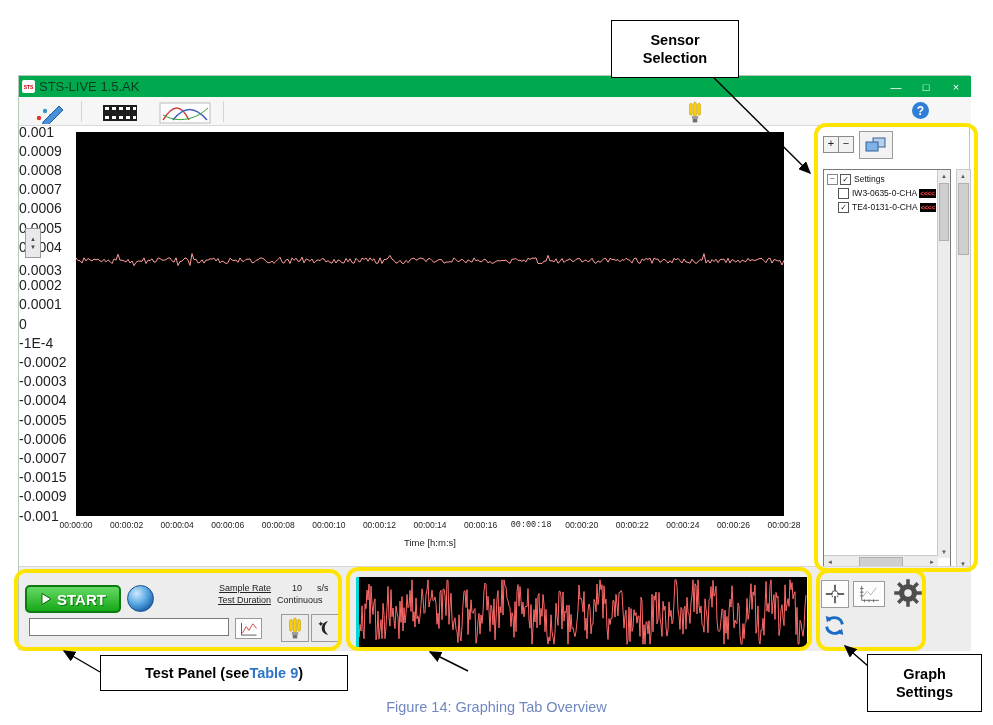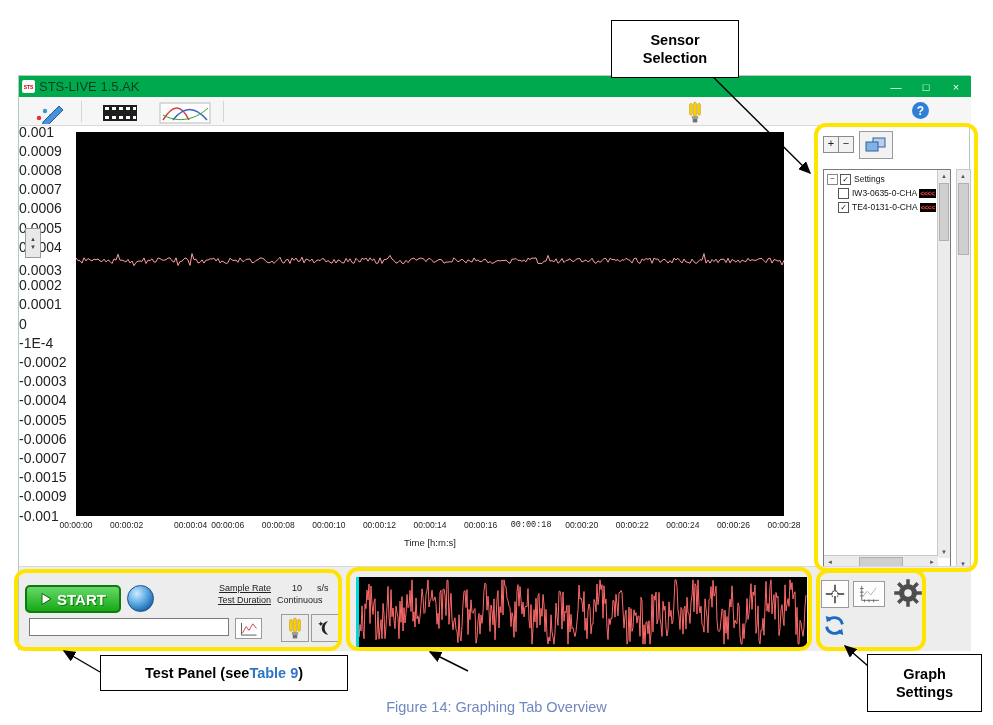--- a/index.html
+++ b/index.html
@@ -180,21 +180,21 @@
 
     <div class="plot">
       <svg width="708" height="384" viewBox="0 0 708 384">
         <polyline id="main-trace" stroke-width="1" points="0,125.9 2,128.7 4,128.6 6,131.1 8,125.8 10,128.9 12,126.4 14,127.9 16,128.8 18,127.1 20,127.8 22,127.0 24,128.9 26,129.6 28,127.2 30,129.9 32,127.9 34,129.5 36,131.5 38,126.9 40,128.1 42,122.3 44,128.3 46,128.1 48,128.9 50,130.0 52,127.4 54,131.0 56,129.0 58,133.7 60,130.5 62,129.1 64,129.0 66,129.4 68,125.9 70,131.5 72,128.1 74,128.6 76,126.8 78,130.2 80,129.8 82,126.0 84,126.5 86,128.0 88,128.2 90,127.7 92,126.1 94,125.9 96,128.8 98,130.2 100,125.8 102,133.5 104,129.5 106,129.2 108,126.8 110,125.9 112,128.2 114,133.4 116,121.6 118,127.7 120,127.2 122,130.9 124,130.4 126,127.8 128,131.1 130,128.1 132,128.0 134,126.8 136,127.1 138,126.1 140,129.0 142,126.5 144,130.9 146,129.0 148,130.0 150,131.5 152,130.7 154,126.1 156,128.0 158,128.5 160,128.0 162,130.3 164,125.9 166,128.9 168,129.4 170,127.4 172,127.2 174,126.9 176,130.7 178,130.5 180,128.3 182,127.8 184,126.1 186,126.1 188,127.0 190,129.4 192,130.7 194,130.6 196,129.0 198,131.4 200,129.4 202,127.4 204,125.2 206,129.9 208,131.2 210,127.9 212,127.4 214,131.5 216,125.9 218,128.3 220,126.1 222,129.4 224,129.0 226,125.2 228,130.9 230,127.0 232,127.6 234,129.3 236,127.0 238,130.9 240,128.9 242,127.8 244,128.8 246,126.6 248,127.0 250,130.0 252,128.6 254,130.3 256,131.2 258,127.4 260,131.0 262,127.9 264,128.8 266,130.7 268,131.0 270,126.4 272,129.8 274,126.8 276,130.5 278,131.3 280,126.3 282,128.6 284,130.1 286,126.2 288,127.4 290,126.0 292,129.2 294,125.8 296,128.5 298,126.8 300,131.3 302,131.1 304,125.8 306,131.5 308,127.6 310,127.5 312,126.2 314,123.4 316,127.1 318,128.5 320,131.2 322,130.4 324,128.3 326,131.2 328,131.4 330,128.3 332,130.6 334,128.0 336,126.6 338,126.0 340,128.3 342,127.1 344,126.1 346,126.3 348,127.2 350,129.7 352,126.9 354,126.5 356,128.6 358,130.5 360,129.3 362,128.1 364,127.3 366,128.1 368,131.2 370,130.0 372,130.1 374,129.8 376,129.9 378,125.8 380,127.8 382,129.8 384,128.7 386,127.1 388,129.1 390,130.9 392,127.8 394,129.1 396,130.1 398,125.9 400,128.9 402,127.9 404,129.7 406,129.6 408,127.2 410,127.8 412,130.9 414,129.5 416,131.4 418,130.7 420,129.3 422,128.6 424,128.9 426,128.5 428,128.6 430,128.0 432,130.1 434,131.4 436,127.1 438,127.2 440,126.5 442,128.5 444,128.2 446,129.4 448,127.9 450,129.8 452,126.2 454,127.5 456,126.0 458,126.3 460,125.9 462,131.5 464,131.4 466,131.5 468,129.1 470,129.1 472,123.4 474,129.0 476,128.6 478,129.9 480,126.8 482,131.2 484,129.5 486,126.5 488,130.5 490,128.4 492,128.1 494,126.7 496,129.0 498,129.5 500,127.3 502,126.7 504,126.7 506,130.0 508,128.9 510,127.9 512,129.9 514,128.7 516,126.2 518,130.0 520,131.4 522,128.8 524,130.3 526,128.7 528,126.4 530,126.6 532,130.2 534,126.3 536,127.5 538,127.6 540,128.4 542,127.6 544,129.8 546,127.6 548,128.4 550,126.3 552,127.6 554,128.4 556,131.1 558,126.7 560,126.0 562,130.4 564,131.4 566,127.0 568,128.4 570,126.5 572,127.3 574,126.2 576,131.3 578,126.0 580,127.3 582,127.0 584,130.4 586,128.7 588,127.2 590,128.5 592,131.1 594,128.7 596,131.0 598,126.2 600,127.9 602,126.3 604,128.7 606,131.0 608,127.0 610,130.0 612,130.3 614,131.3 616,127.1 618,129.9 620,131.5 622,129.9 624,127.6 626,128.1 628,121.6 630,131.1 632,128.0 634,131.1 636,127.5 638,129.6 640,127.2 642,130.7 644,127.7 646,127.3 648,127.2 650,130.5 652,126.2 654,130.9 656,127.6 658,128.6 660,130.2 662,128.0 664,130.7 666,128.1 668,129.1 670,129.6 672,126.3 674,128.9 676,127.7 678,128.3 680,128.3 682,127.2 684,126.5 686,126.6 688,128.6 690,130.7 692,126.8 694,126.1 696,131.1 698,127.5 700,128.1 702,129.1 704,128.5 706,133.0 708,128.3 " stroke="#FF9C9C"></polyline>
       </svg>
     </div>
 
     <div id="xticks">
         <div class="xtick" style="left: 27px;">00:00:00</div>
         <div class="xtick" style="left: 77.571px;">00:00:02</div>
-        <div class="xtick" style="left: 128.142px; text-align: right;">00:00:04</div>
+        <div class="xtick" style="left: 128.142px;">00:00:04</div>
         <div class="xtick" style="left: 178.713px;">00:00:06</div>
         <div class="xtick" style="left: 229.284px;">00:00:08</div>
         <div class="xtick" style="left: 279.855px;">00:00:10</div>
         <div class="xtick" style="left: 330.426px;">00:00:12</div>
         <div class="xtick" style="left: 380.997px;">00:00:14</div>
         <div class="xtick" style="left: 431.568px;">00:00:16</div>
         <div class="xtick" style="left: 482.139px; font-family: Liberation Mono, monospace;">00:00:18</div>
         <div class="xtick" style="left: 532.71px;">00:00:20</div>
         <div class="xtick" style="left: 583.281px;">00:00:22</div>
         <div class="xtick" style="left: 633.852px;">00:00:24</div>

